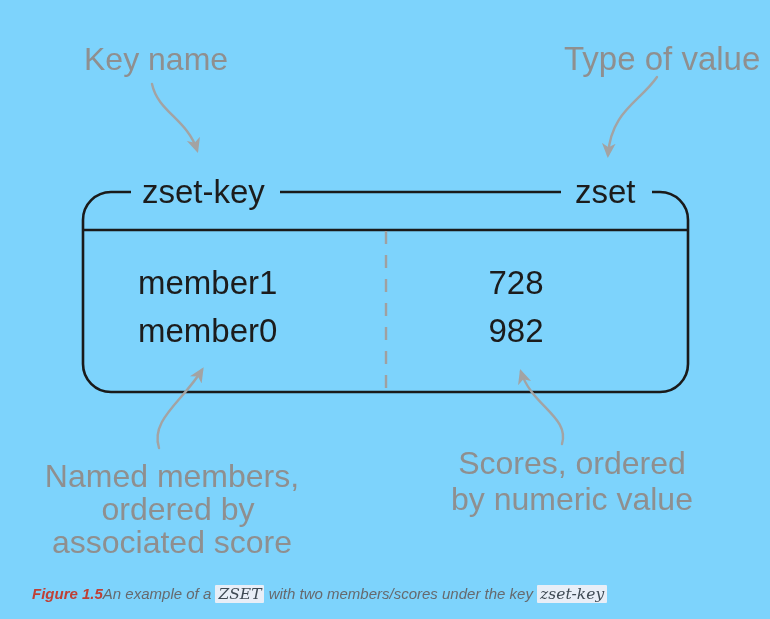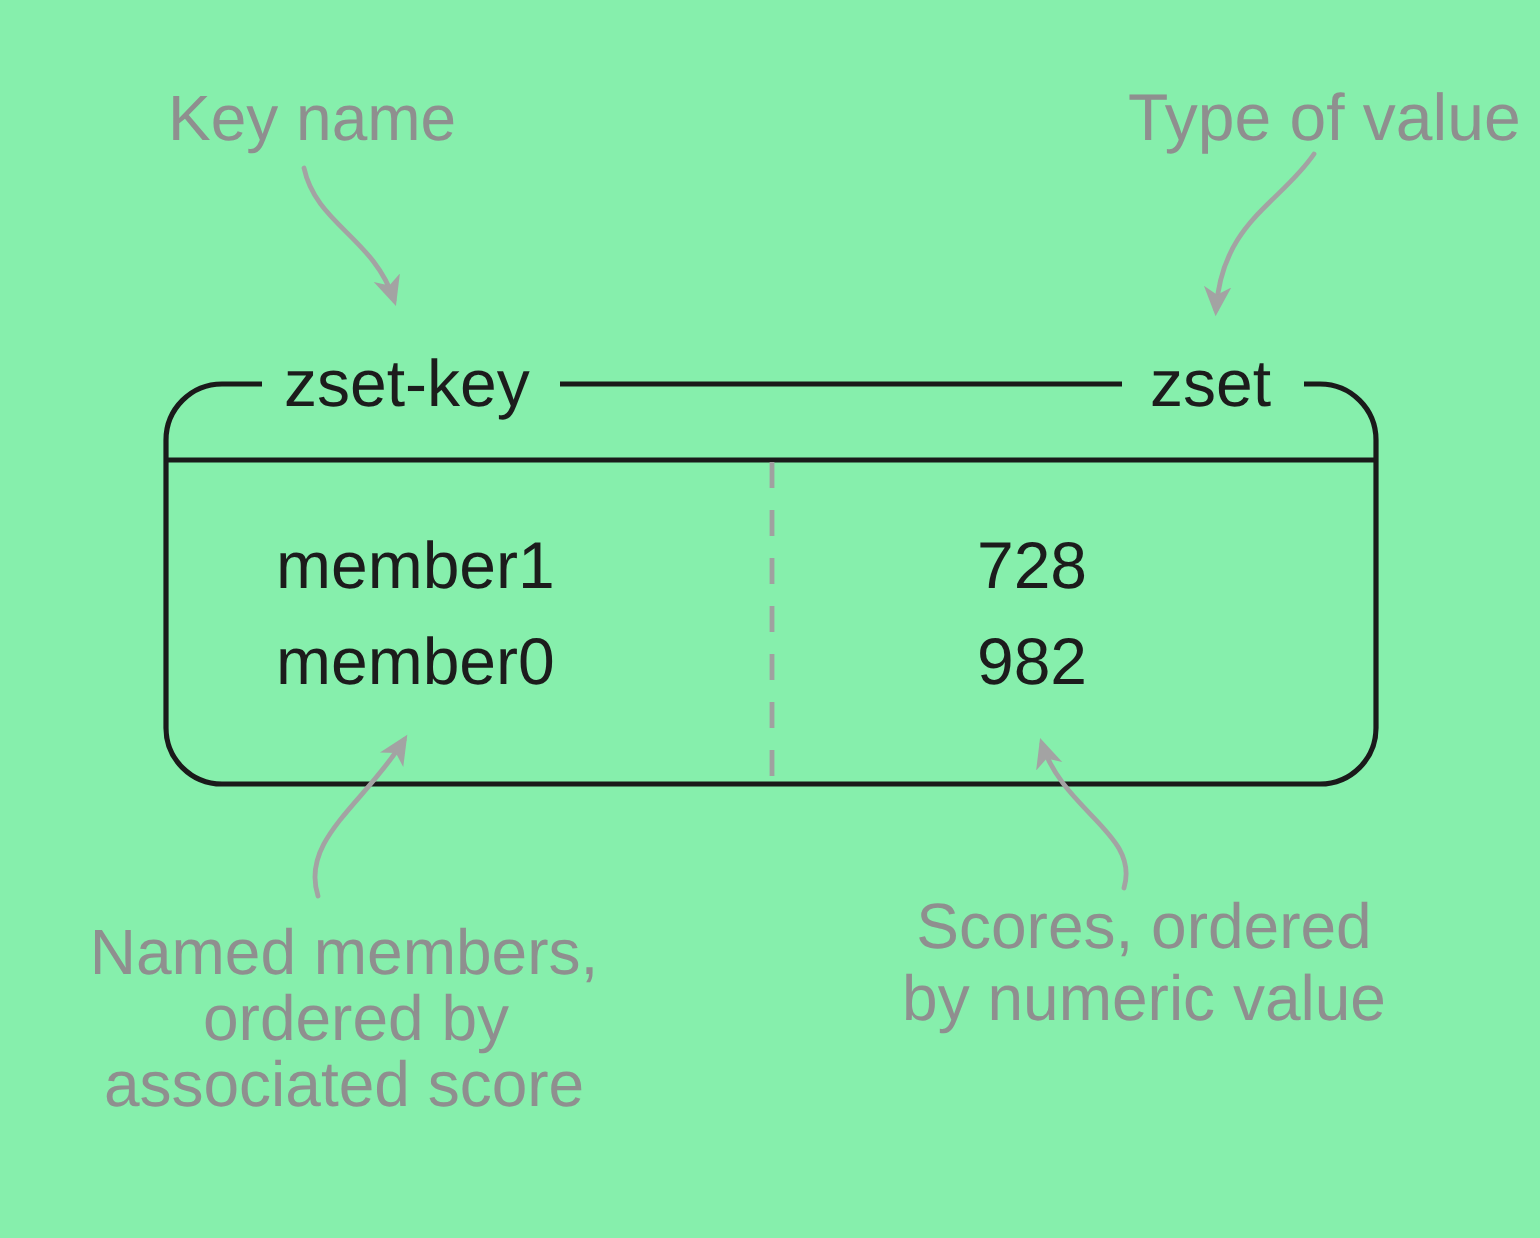--- a/index.html
+++ b/index.html
@@ -8,21 +8,21 @@
     background: #ffffff;
     width: 770px;
     height: 619px;
     overflow: hidden;
     font-family: "Liberation Sans", sans-serif;
   }
   .stage {
     position: relative;
     width: 770px;
     height: 619px;
-    background: #86efac;
+    background: #7dd3fc;
   }
   svg { display: block; }
   .gray-note {
     fill: #8f8f8f;
     font-family: "Liberation Sans", sans-serif;
   }
   .box-text {
     fill: #1c1c1c;
     font-family: "Liberation Sans", sans-serif;
   }
@@ -93,14 +93,17 @@
       <text x="172" y="487" font-size="32" text-anchor="middle" class="gray-note">Named members,</text>
       <text x="178" y="520" font-size="32" text-anchor="middle" class="gray-note">ordered by</text>
       <text x="172" y="553" font-size="32" text-anchor="middle" class="gray-note">associated score</text>
     </g>
     <g>
       <text x="572" y="474" font-size="32" text-anchor="middle" class="gray-note">Scores, ordered</text>
       <text x="572" y="510" font-size="32" text-anchor="middle" class="gray-note">by numeric value</text>
     </g>
   </svg>
 
+  <div class="caption">
+    <span class="fig-label">Figure 1.5</span><span>An example of a </span><span class="code-chip">ZSET</span><span> with two members/scores under the key </span><span class="code-chip">zset-key</span>
+  </div>
 
 </div>
 
 </body></html>

